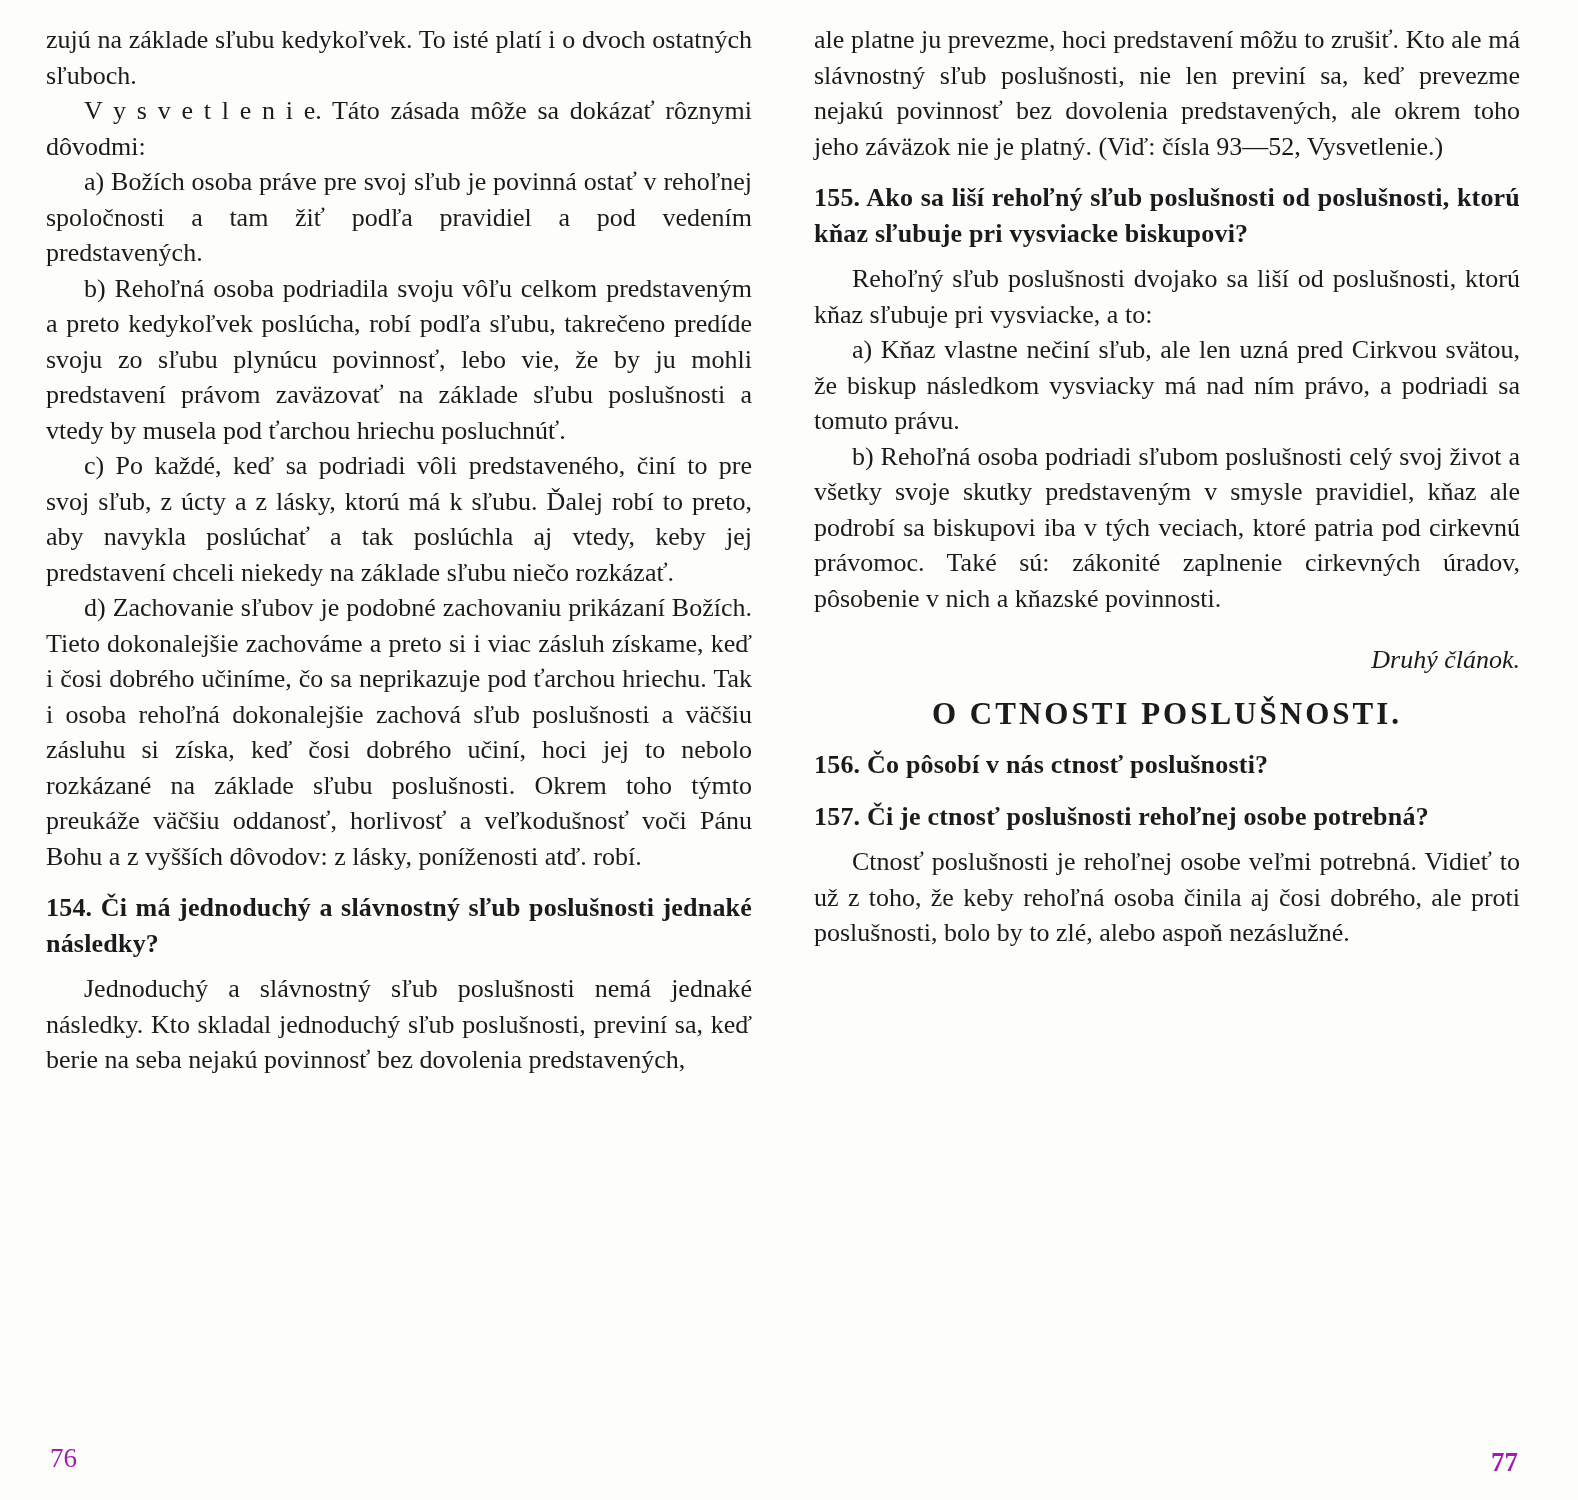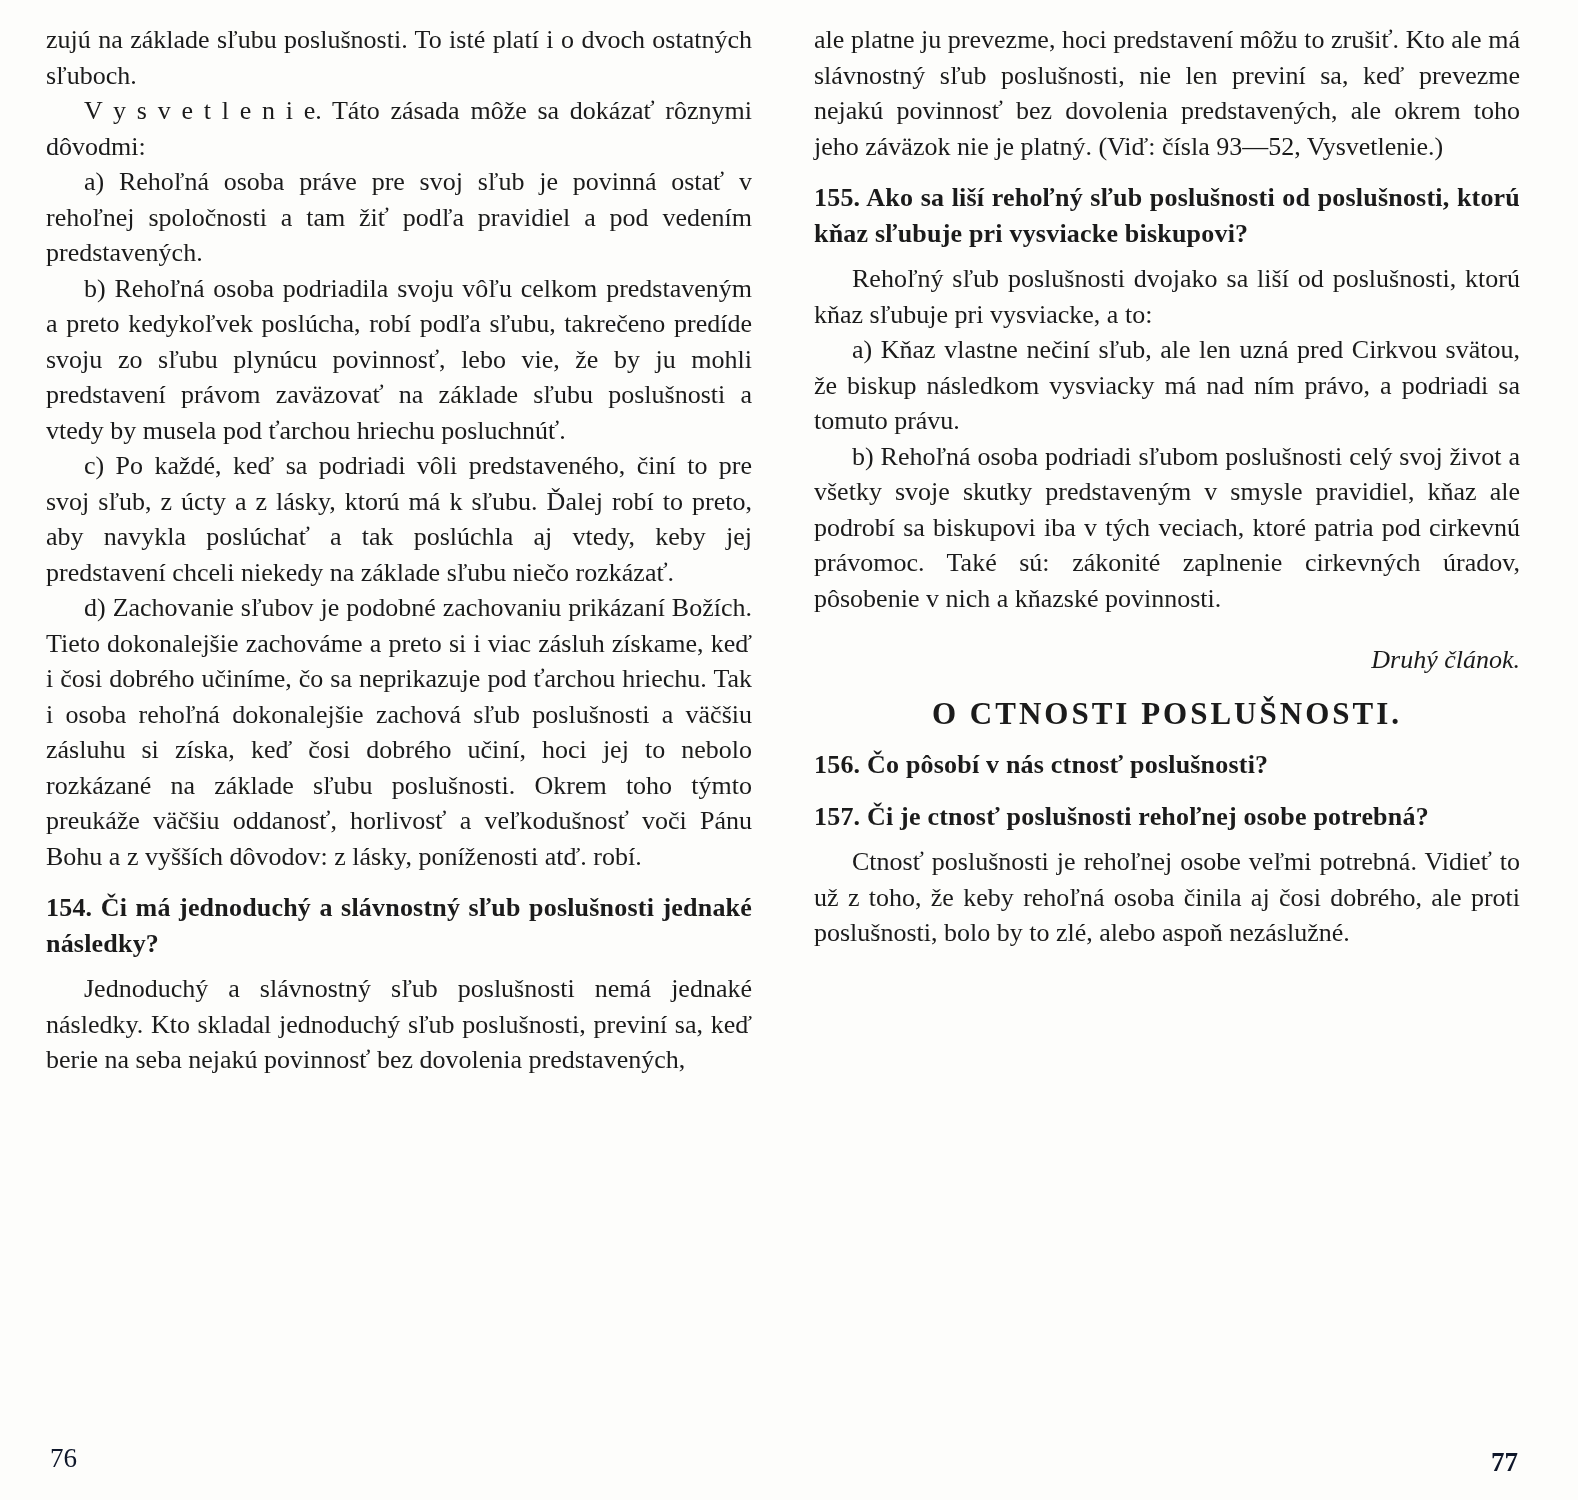--- a/index.html
+++ b/index.html
@@ -51,35 +51,35 @@
     text-align: center;
     font-weight: 700;
     text-indent: 0;
     letter-spacing: 3px;
     font-size: 31px;
     margin: 18px 0 14px 0 !important;
   }
   .page-number {
     position: absolute;
     font-size: 27px;
-    color: #0f172a;
+    color: #a21caf;
     margin-top: 37px;
   }
   .page-number.pn-left  { left: 50px;  bottom: 26px; }
   .page-number.pn-right { right: 60px; bottom: 22px; font-weight: bold; }
 </style>
 </head>
 <body>
 
 <div class="spread">
 
   <div class="column">
-    <p class="p-cont">zujú na základe sľubu poslušnosti. To isté platí i o dvoch ostatných sľuboch.</p>
+    <p class="p-cont">zujú na základe sľubu kedykoľvek. To isté platí i o dvoch ostatných sľuboch.</p>
     <p class="p-ind">V y s v e t l e n i e.  Táto zásada môže sa dokázať rôznymi dôvodmi:</p>
-    <p class="p-ind">a) Rehoľná osoba práve pre svoj sľub je povinná ostať v rehoľnej spoločnosti a tam žiť podľa pravidiel a pod vedením predstavených.</p>
+    <p class="p-ind">a) Božích osoba práve pre svoj sľub je povinná ostať v rehoľnej spoločnosti a tam žiť podľa pravidiel a pod vedením predstavených.</p>
     <p class="p-ind">b) Rehoľná osoba podriadila svoju vôľu celkom predstaveným a preto kedykoľvek poslúcha, robí podľa sľubu, takrečeno predíde svoju zo sľubu plynúcu povinnosť, lebo vie, že by ju mohli predstavení právom zaväzovať na základe sľubu poslušnosti a vtedy by musela pod ťarchou hriechu posluchnúť.</p>
     <p class="p-ind">c) Po každé, keď sa podriadi vôli predstaveného, činí to pre svoj sľub, z úcty a z lásky, ktorú má k sľubu. Ďalej robí to preto, aby navykla poslúchať a tak poslúchla aj vtedy, keby jej predstavení chceli niekedy na základe sľubu niečo rozkázať.</p>
     <p class="p-ind">d) Zachovanie sľubov je podobné zachovaniu prikázaní Božích. Tieto dokonalejšie zachováme a preto si i viac zásluh získame, keď i čosi dobrého učiníme, čo sa neprikazuje pod ťarchou hriechu. Tak i osoba rehoľná dokonalejšie zachová sľub poslušnosti a väčšiu zásluhu si získa, keď čosi dobrého učiní, hoci jej to nebolo rozkázané na základe sľubu poslušnosti. Okrem toho týmto preukáže väčšiu oddanosť, horlivosť a veľkodušnosť voči Pánu Bohu a z vyšších dôvodov: z lásky, poníženosti atď. robí.</p>
     <p class="p-head">154. Či má jednoduchý a slávnostný sľub poslušnosti jednaké následky?</p>
     <p class="p-ind">Jednoduchý a slávnostný sľub poslušnosti nemá jednaké následky. Kto skladal jednoduchý sľub poslušnosti, previní sa, keď berie na seba nejakú povinnosť bez dovolenia predstavených,</p>
   </div>
 
   <div class="column">
     <p class="p-cont">ale platne ju prevezme, hoci predstavení môžu to zrušiť. Kto ale má slávnostný sľub poslušnosti, nie len previní sa, keď prevezme nejakú povinnosť bez dovolenia predstavených, ale okrem toho jeho záväzok nie je platný. (Viď: čísla 93—52, Vysvetlenie.)</p>
     <p class="p-head">155. Ako sa liší rehoľný sľub poslušnosti od poslušnosti, ktorú kňaz sľubuje pri vysviacke biskupovi?</p>

